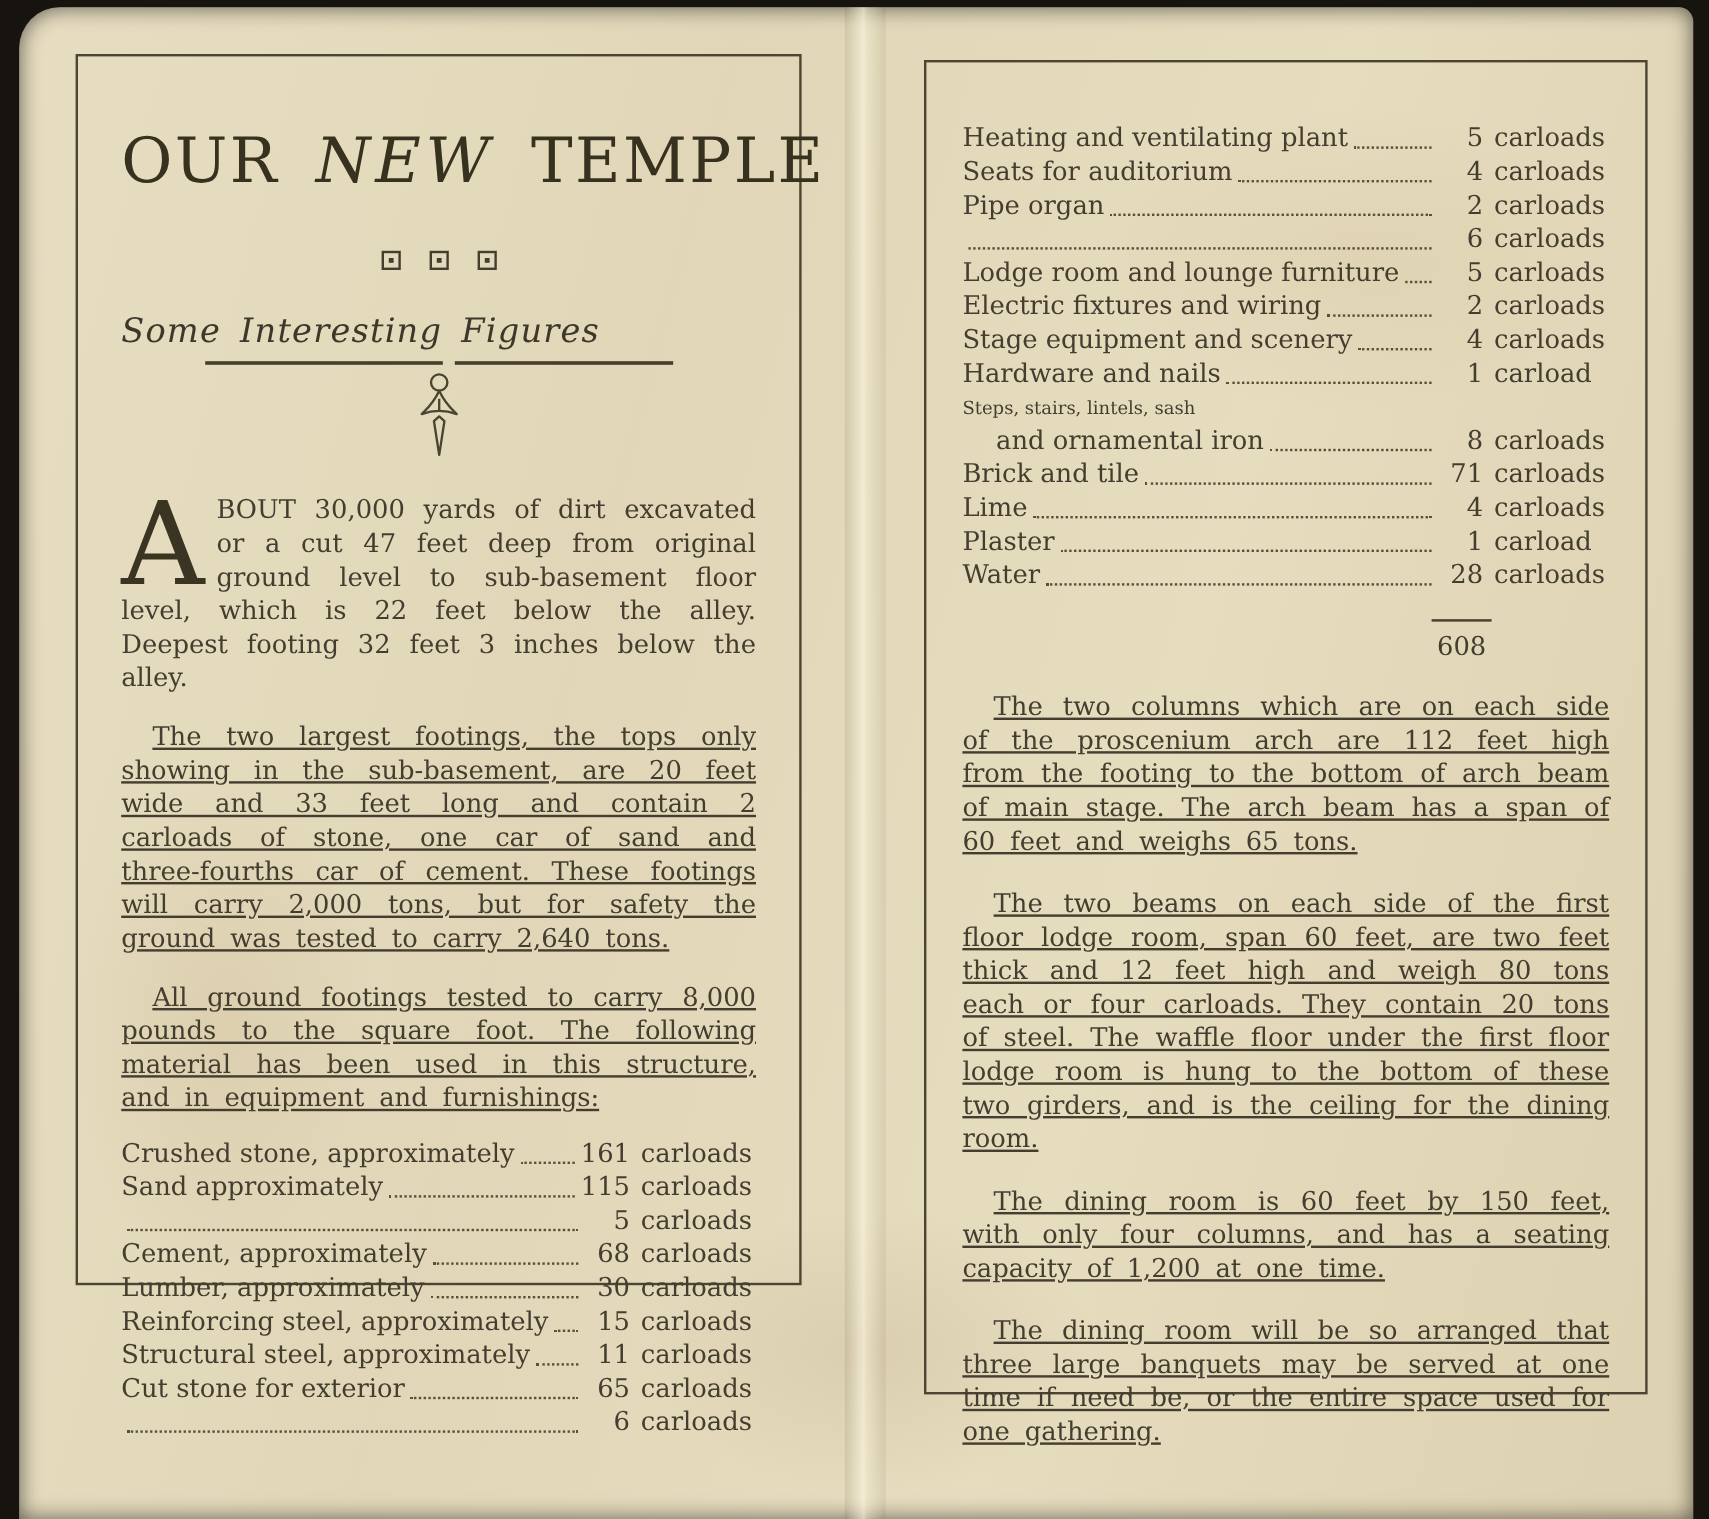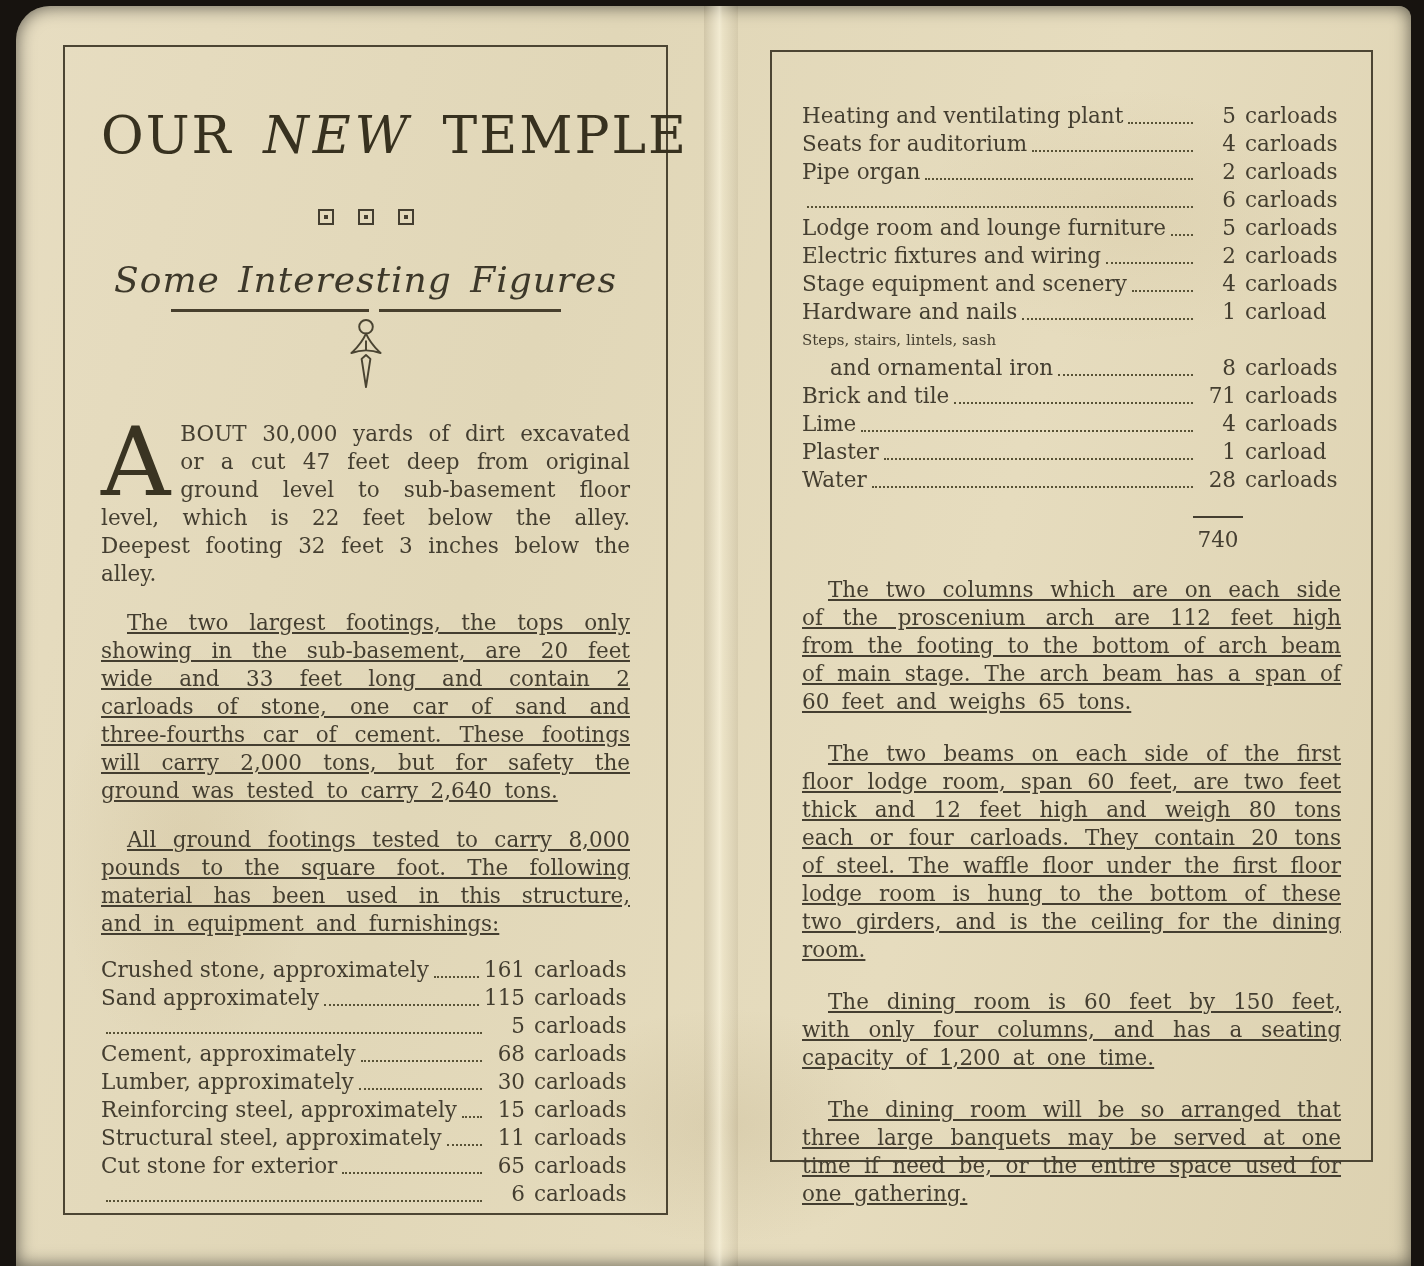--- a/index.html
+++ b/index.html
@@ -19,33 +19,33 @@
   .stain.s2{left:900px;top:80px;width:420px;height:260px;background:radial-gradient(ellipse,rgba(150,120,60,0.08),transparent 70%);}
   .stain.s3{left:520px;top:1000px;width:380px;height:240px;background:radial-gradient(ellipse,rgba(120,95,45,0.10),transparent 70%);}
   .fold{
     position:absolute;left:688px;top:0;width:34px;height:100%;
     background:linear-gradient(90deg,rgba(60,45,20,0.10) 0%,rgba(255,250,230,0.55) 46%,rgba(250,244,220,0.35) 55%,rgba(60,45,20,0.08) 100%);
   }
   .pagebox{
     position:absolute;border:2px solid #4c4533;box-sizing:border-box;
     color:#443e30;
   }
-  .pagebox.left{left:47px;top:39px;width:605px;height:1170px;padding:26px 36px;}
+  .pagebox.left{left:47px;top:39px;width:605px;height:1026px;padding:26px 36px;}
   .pagebox.right{left:754px;top:44px;width:603px;height:1112px;padding:32px 30px;}
   
   .title{
     margin-top:32px;text-align:center;font-size:52px;letter-spacing:2px;
     color:#37311f;white-space:nowrap;
   }
   .title .emph{font-style:italic;margin:0 12px;letter-spacing:4px;}
   .sq-row{margin-top:44px;display:flex;justify-content:center;gap:24px;}
   .sq{width:12px;height:12px;border:2.5px solid #443e30;display:flex;align-items:center;justify-content:center;}
   .sq-dot{width:4px;height:4px;background:#443e30;}
   .subtitle{
-    margin-top:34px;text-align:center;font-size:36px;font-style:italic;
+    margin-top:34px;text-align:left;font-size:28px;font-style:italic;
     color:#3d382a;letter-spacing:1px;word-spacing:6px;
   }
   .rule-row{margin-top:9px;display:flex;justify-content:center;gap:10px;}
   .rule-seg{height:3px;background:#473f2d;}
   .rule-seg.a{width:198px;}
   .rule-seg.b{width:182px;}
   .tassel-wrap{margin-top:6px;display:flex;justify-content:center;}
   .bodytext{
     font-size:21.5px;line-height:28px;text-align:justify;word-spacing:0.26em;
     margin:0;color:#443e30;
@@ -255,21 +255,21 @@
       <div class="mat-row">
         <span class="mat-name">Water</span>
           <span class="lead"></span>
           <span class="mat-num">28</span>
           <span class="mat-unit">carloads</span>
       </div>
     </div>
 
     <div class="total-block">
       <div class="total-rule"></div>
-      <div class="total-num">740</div>
+      <div class="total-num">608</div>
     </div>
 
     <p class="bodytext indent rp">The two columns which are on each side of the proscenium arch are 112 feet high from the footing to the bottom of arch beam of main stage.  The arch beam has a span of 60 feet and weighs 65 tons.</p>
     <p class="bodytext indent rp">The two beams on each side of the first floor lodge room, span 60 feet, are two feet thick and 12 feet high and weigh 80 tons each or four carloads.  They contain 20 tons of steel.  The waffle floor under the first floor lodge room is hung to the bottom of these two girders, and is the ceiling for the dining room.</p>
     <p class="bodytext indent rp">The dining room is 60 feet by 150 feet, with only four columns, and has a seating capacity of 1,200 at one time.</p>
     <p class="bodytext indent rp">The dining room will be so arranged that three large banquets may be served at one time if need be, or the entire space used for one gathering.</p>
   </div>
 </div>
 
 </body></html>

